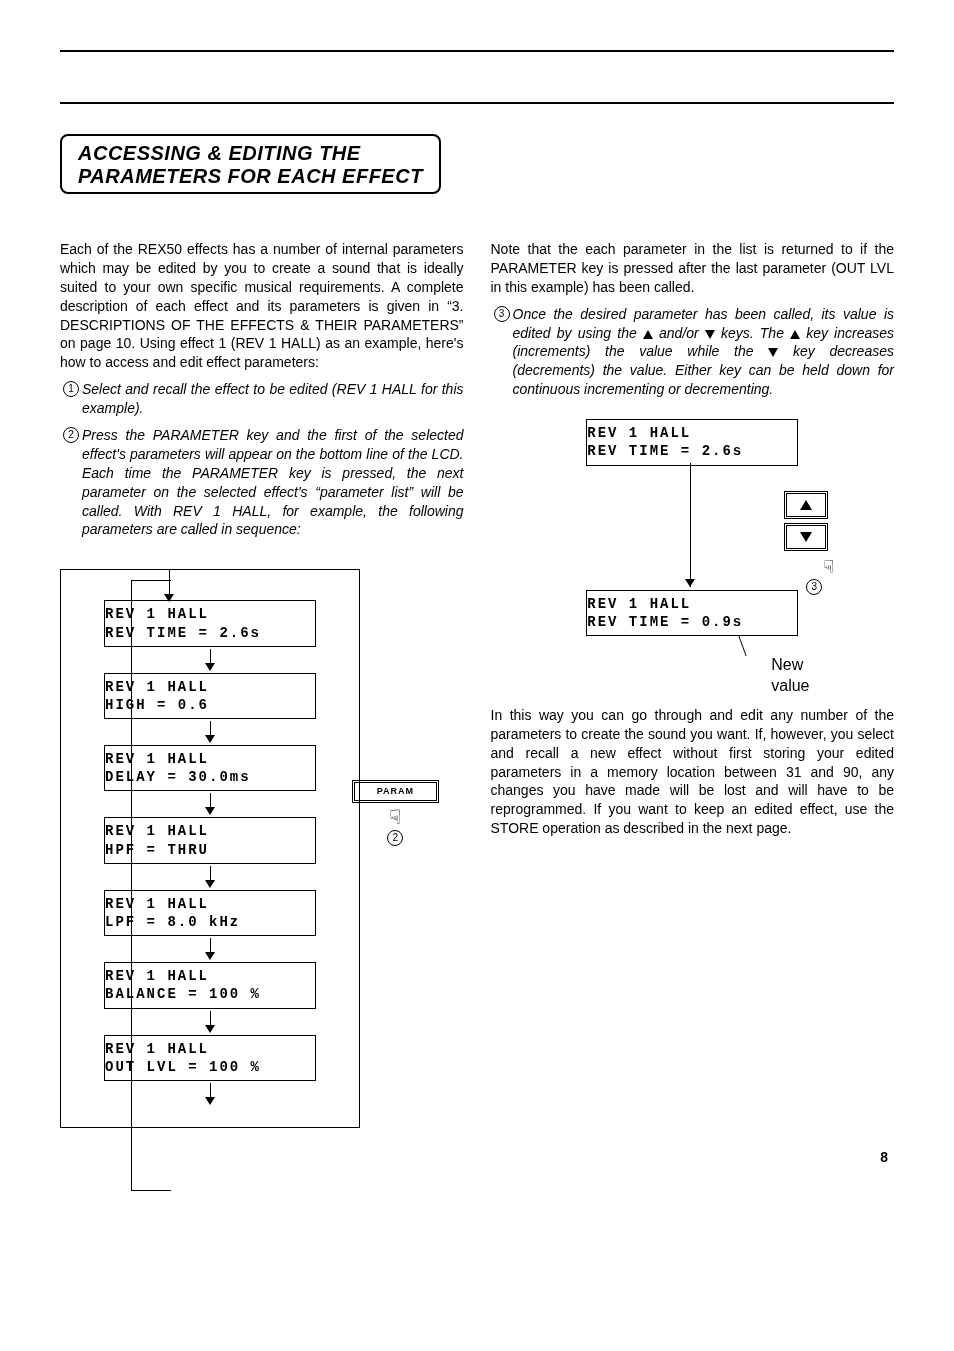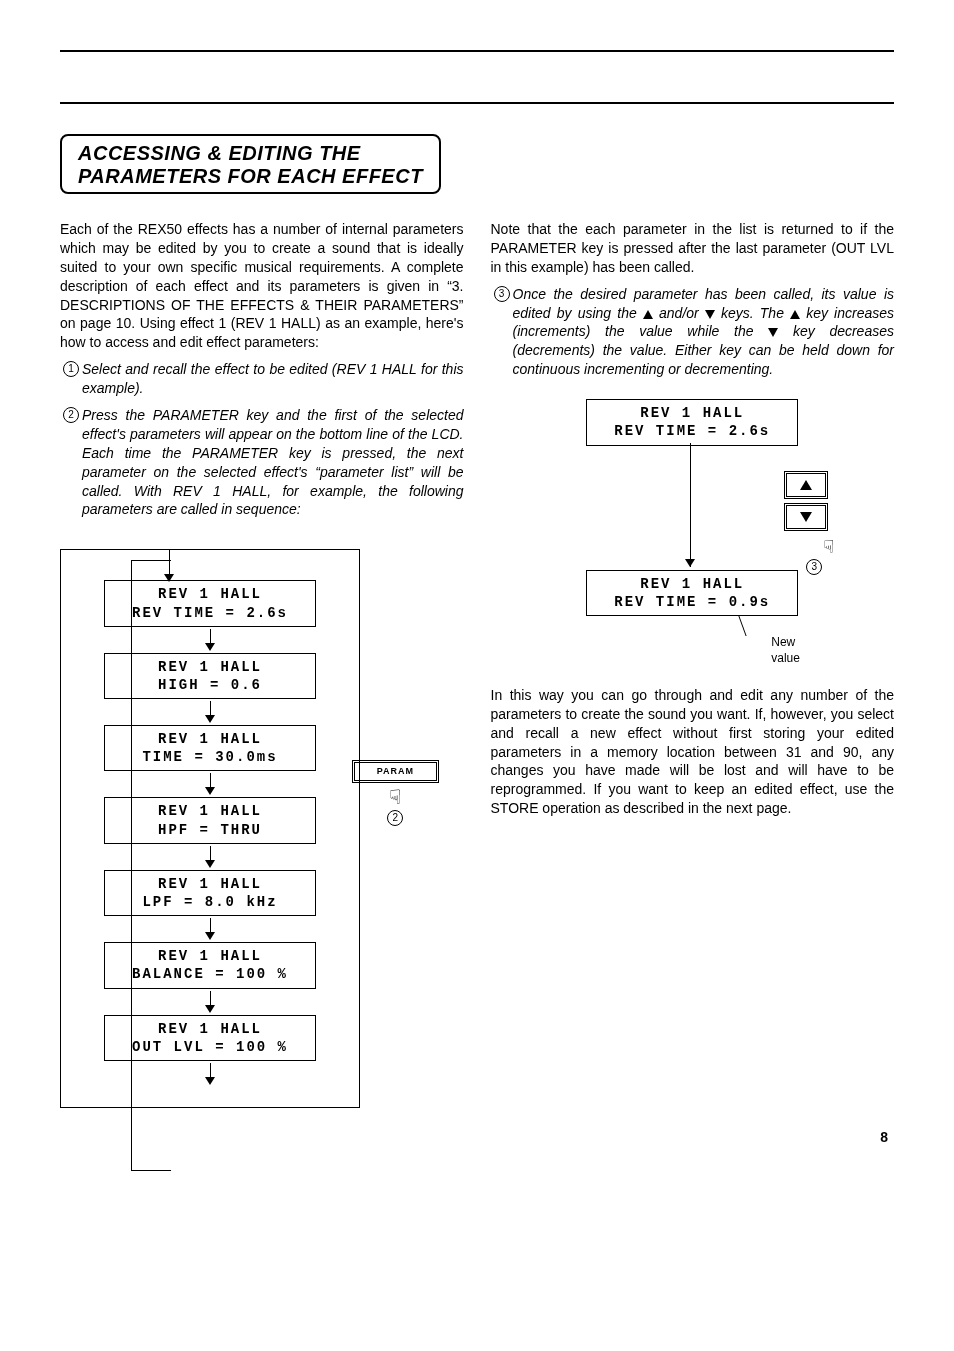--- a/index.html
+++ b/index.html
@@ -34,20 +34,21 @@
     font-weight: bold;
     font-size: 20px;
     letter-spacing: 0.5px;
     margin-bottom: 26px;
     line-height: 1.15;
   }
   .cols {
     display: flex;
     gap: 27px;
     align-items: flex-start;
+    margin-top: 20px;
   }
   .col {
     flex: 1 1 0;
     min-width: 0;
   }
   p {
     margin: 0 0 8px 0;
     text-align: justify;
   }
   .list-item {
@@ -85,21 +86,20 @@
     box-sizing: border-box;
   }
   .lcd {
     border: 1px solid #000;
     width: 210px;
     margin: 0 auto;
     padding: 4px 0;
     font-family: "Courier New", monospace;
     font-size: 14px;
     letter-spacing: 2px;
-    text-align: center;
     font-weight: bold;
     line-height: 1.3;
   }
   .arrow-down {
     text-align: center;
     margin: 2px 0;
     position: relative;
     height: 22px;
   }
   .arrow-down .line {
@@ -181,21 +181,21 @@
     position: absolute;
     left: 140px; top: 0;
     width: 40px; height: 20px;
     border-right: 1px solid #000;
     transform: skewX(20deg);
   }
   .newval-label {
     position: absolute;
     left: 170px;
     top: 18px;
-    font-size: 12px;
+    font-size: 16px;
     padding-left: 39px;
   }
   .page-num {
     text-align: right;
     font-weight: bold;
     margin-top: 20px;
     padding-right: 6px;
   }
   .tri-glyph {
     display:inline-block;
@@ -281,21 +281,21 @@
           <span>REV 1 HALL</span><br>
           <span>HIGH = 0.6</span>
         </div>
         <div class="arrow-down">
             <span class="line"></span>
             <span class="head"></span>
           </div>
 
         <div class="lcd">
           <span>REV 1 HALL</span><br>
-          <span>TIME = 30.0ms</span>
+          <span>DELAY = 30.0ms</span>
         </div>
         <div class="arrow-down">
             <span class="line"></span>
             <span class="head"></span>
           </div>
 
         <div class="lcd">
           <span>REV 1 HALL</span><br>
           <span>HPF = THRU</span>
         </div>

